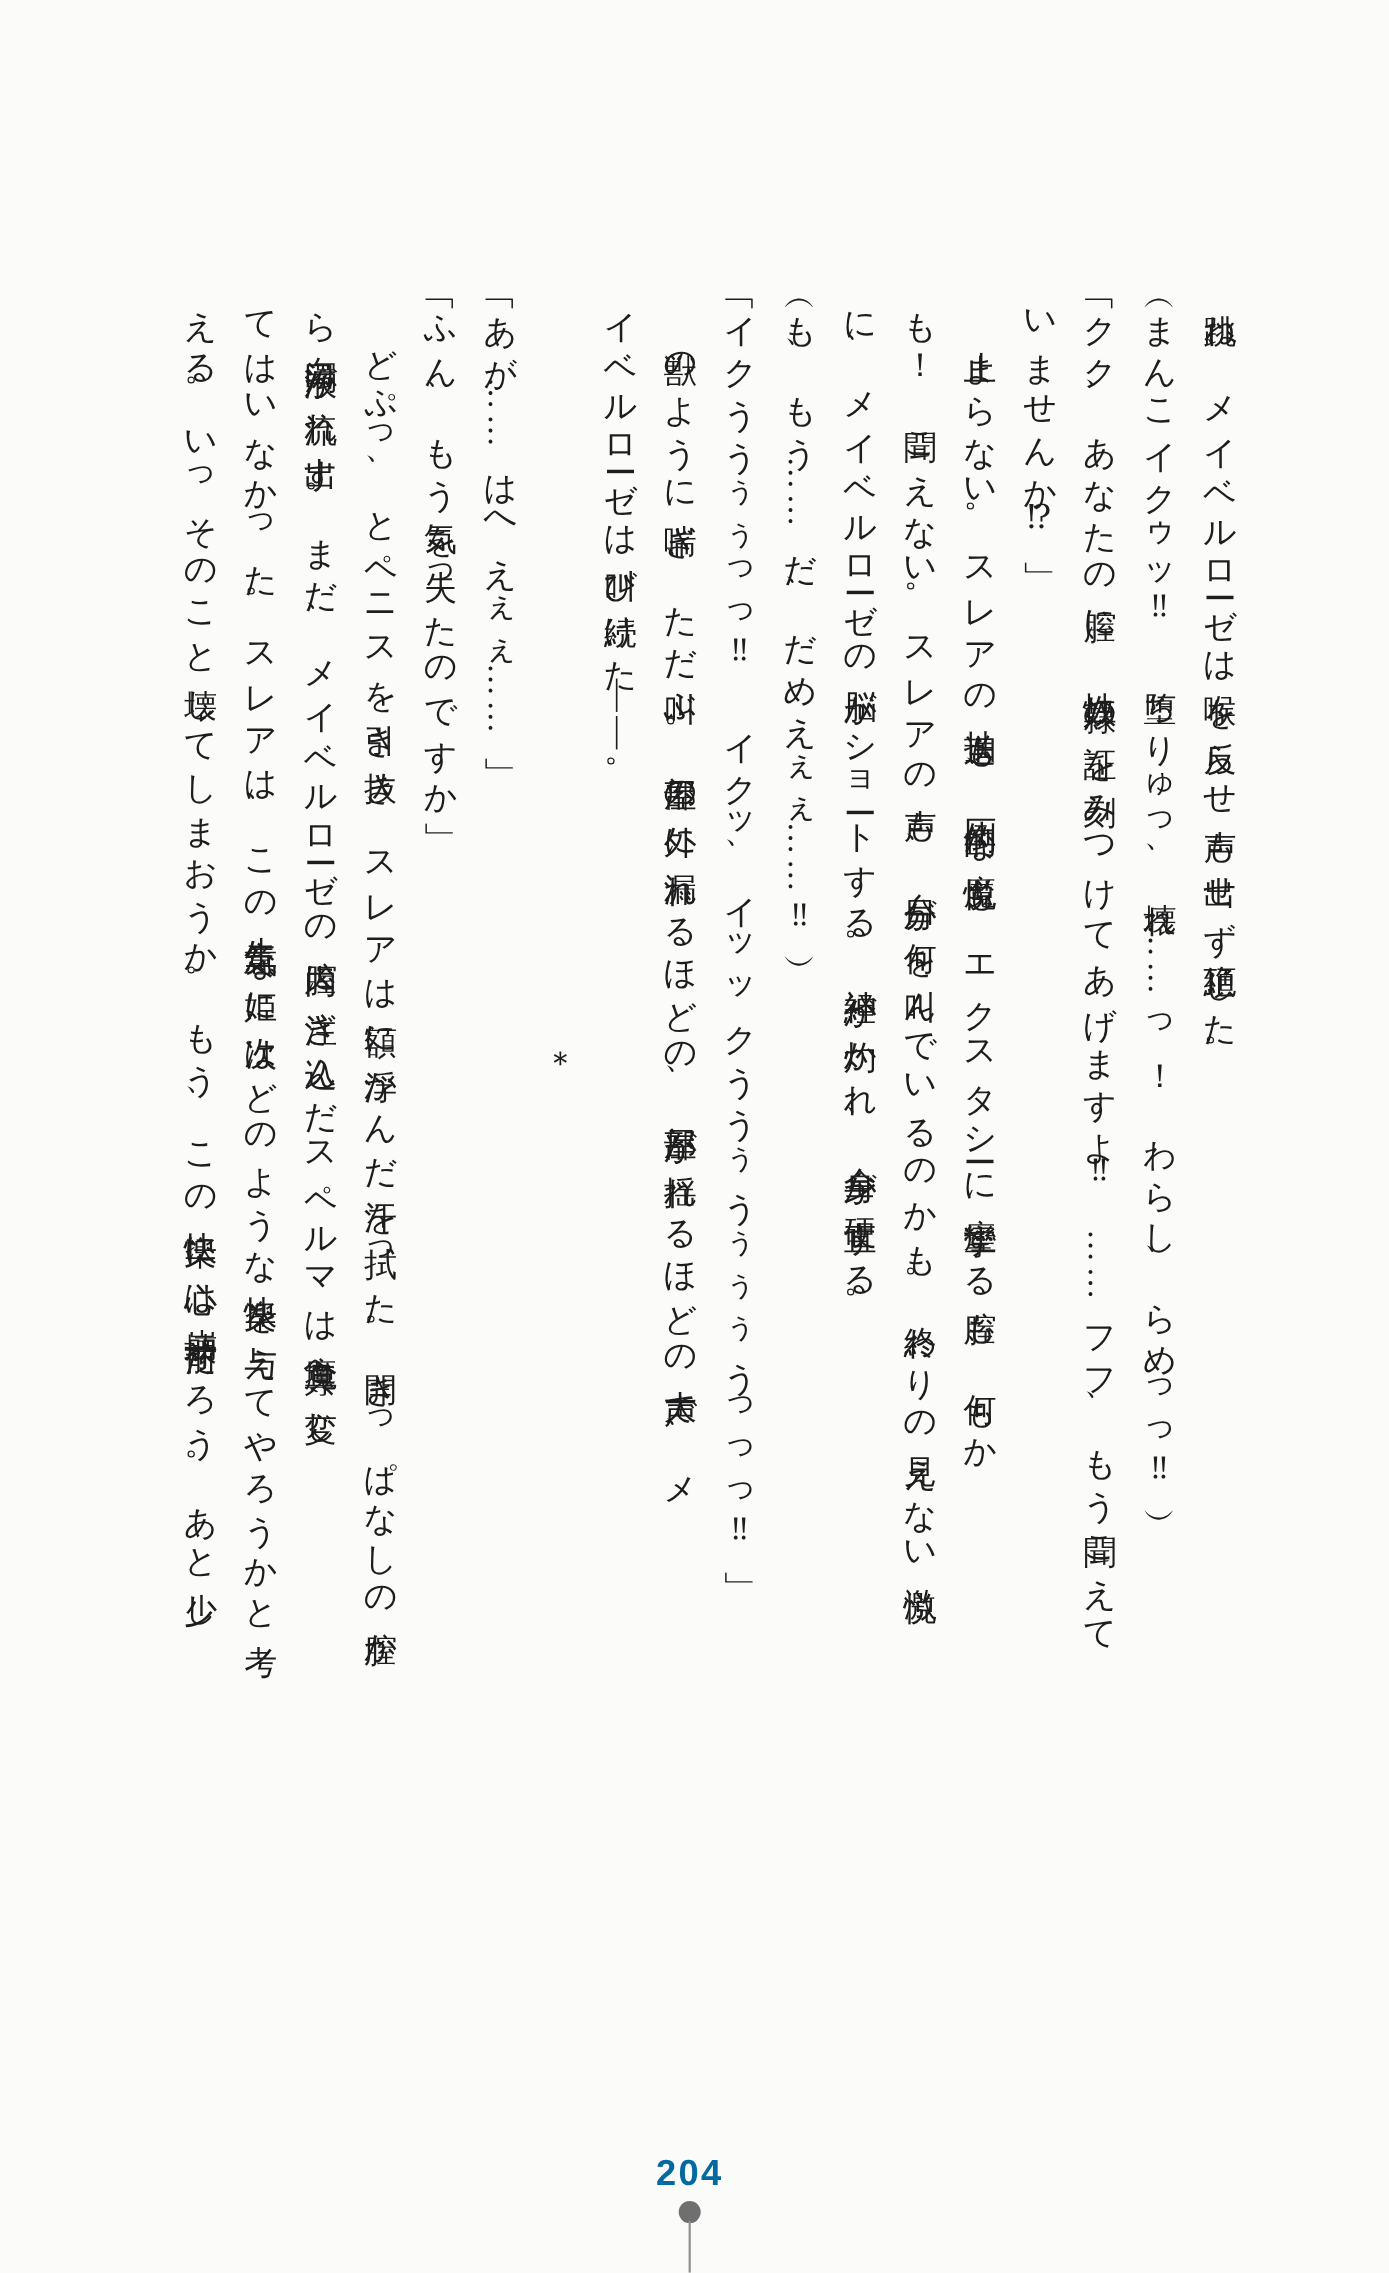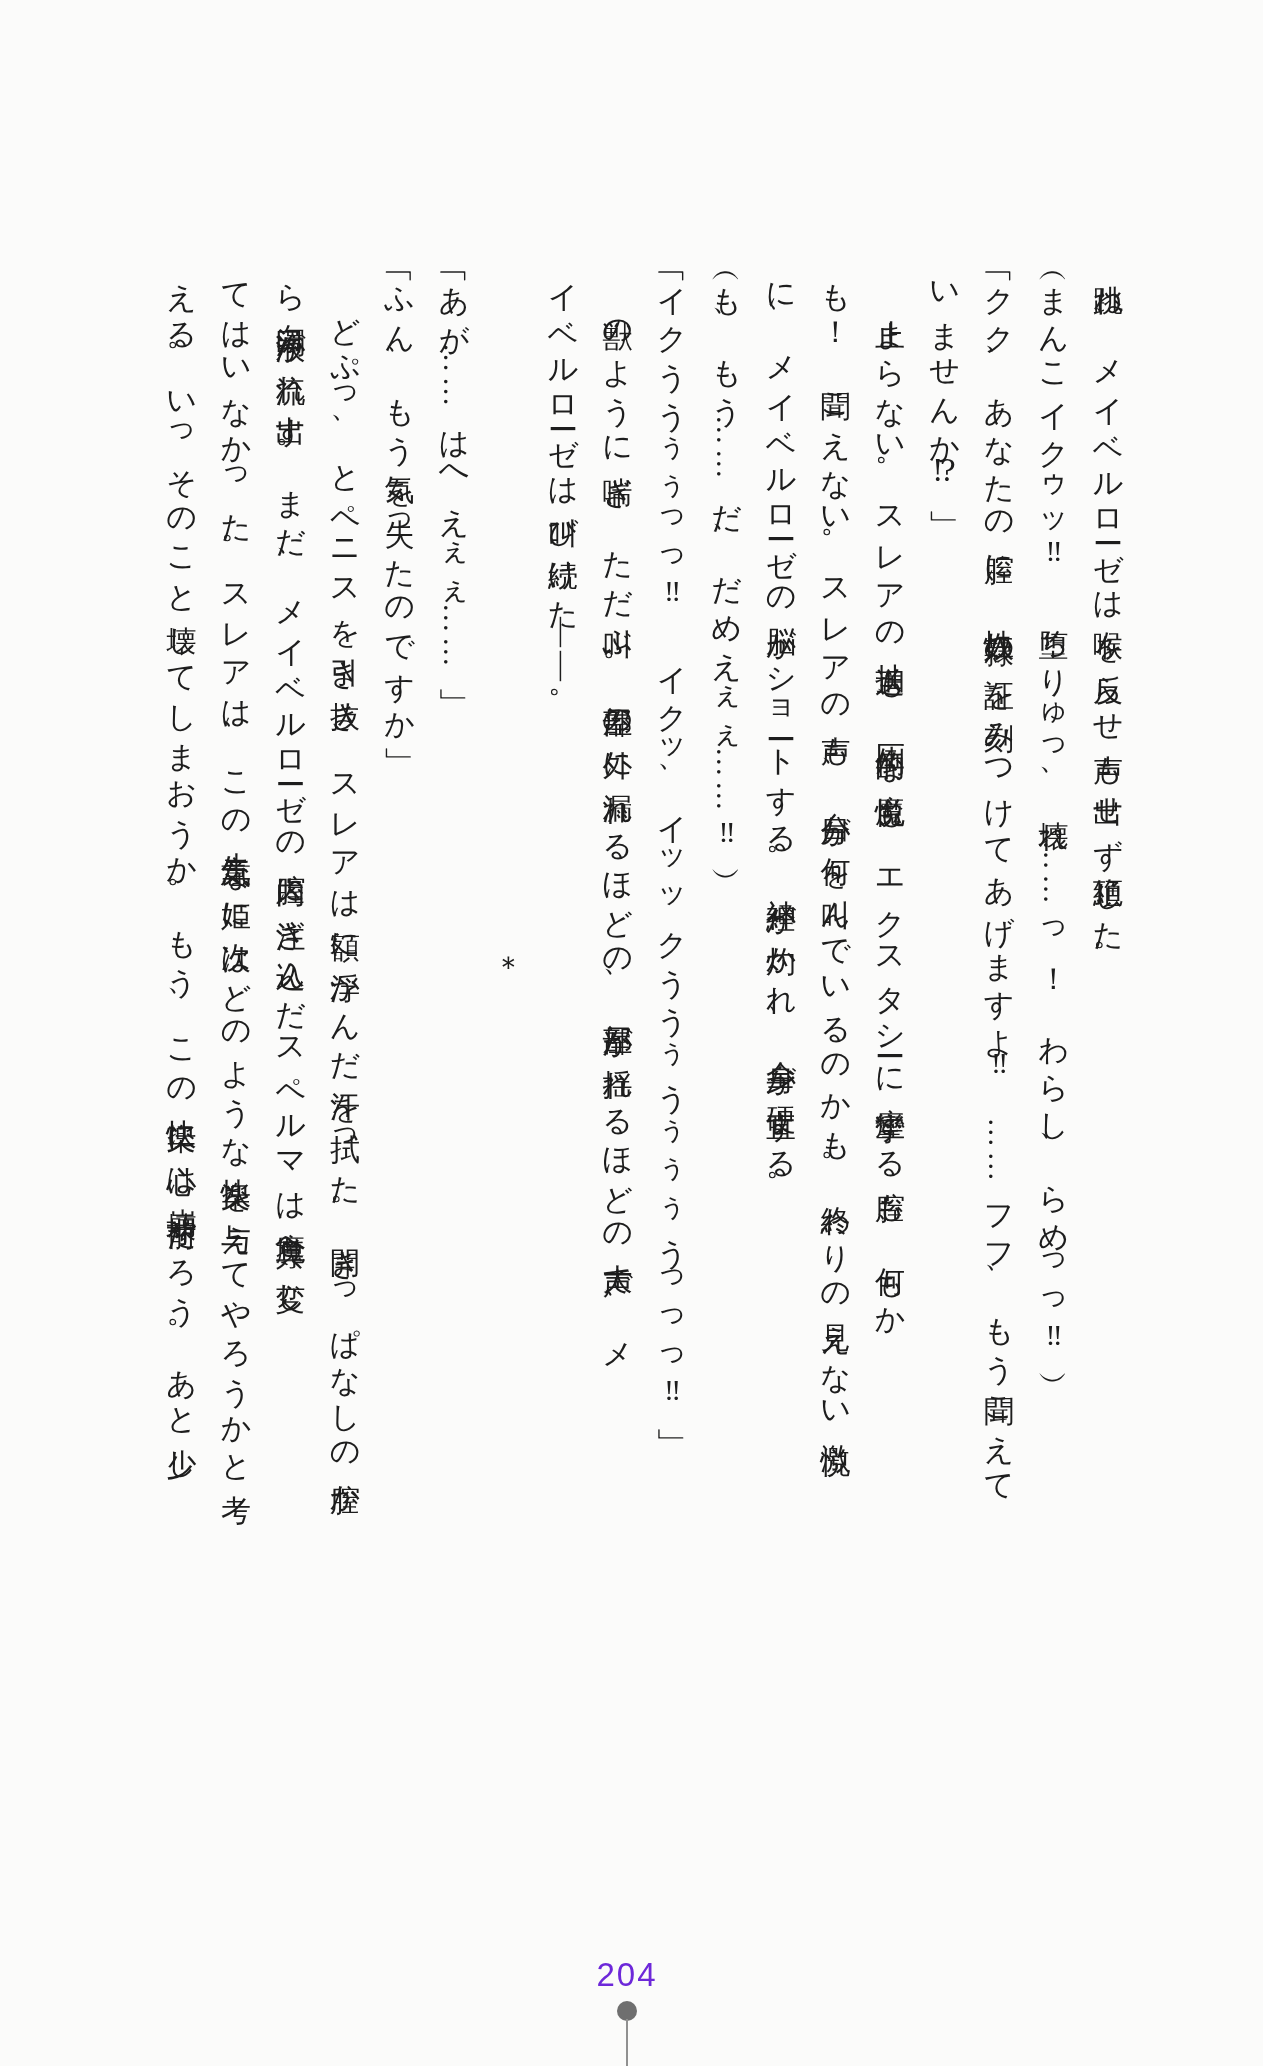--- a/index.html
+++ b/index.html
@@ -45,23 +45,23 @@
     text-align: center;
   }
   
   .page-number {
     position: absolute;
     top: 1956px;
     left: 627px;
     transform: translateX(-50%);
     font-family: "Liberation Sans", sans-serif;
     font-size: 33px;
-    font-weight: normal;
+    font-weight: bold;
     letter-spacing: 2px;
-    color: #6d28d9;
+    color: #0369a1;
   }
   .footer-dot {
     position: absolute;
     top: 2001px;
     left: 617px;
     width: 20px;
     height: 20px;
     border-radius: 50%;
     background: #6f6f6f;
   }

